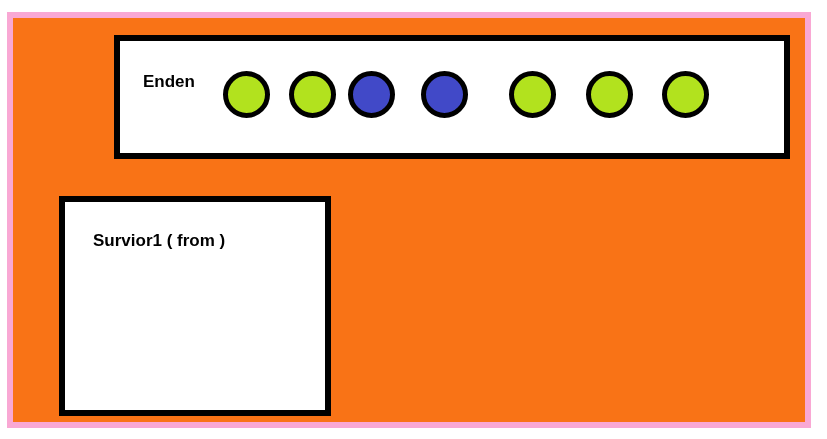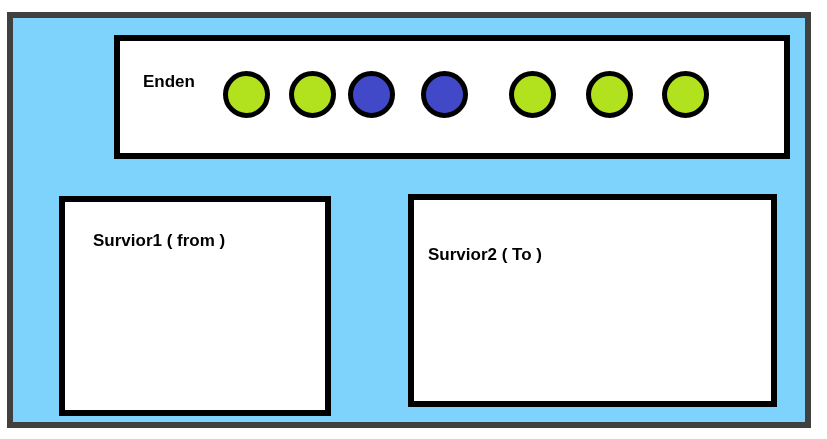--- a/index.html
+++ b/index.html
@@ -14,23 +14,23 @@
     background: #ffffff;
     font-family: "Liberation Sans", sans-serif;
     overflow: hidden;
   }
   .frame {
     position: absolute;
     left: 7px;
     top: 12px;
     width: 804px;
     height: 416px;
-    border: 6px solid #404040;
+    border: 6px solid #f9a8d4;
     box-sizing: border-box;
-    background: #7dd3fc;
+    background: #f97316;
   }
   .enden-box {
     position: absolute;
     left: 101px;
     top: 17px;
     width: 676px;
     height: 124px;
     border: 6px solid #000000;
     box-sizing: border-box;
     background: #ffffff;
@@ -96,18 +96,15 @@
       <div class="circle c4" style="background-color: rgb(65, 73, 200);"></div>
       <div class="circle c5" style="background-color: rgb(178, 226, 30);"></div>
       <div class="circle c6" style="background-color: rgb(178, 226, 30);"></div>
       <div class="circle c7" style="background-color: rgb(178, 226, 30);"></div>
     </div>
 
     <div class="survior-box survior1-box">
       <span class="label survior1-label">Survior1 ( from )</span>
     </div>
 
-    <div class="survior-box survior2-box">
-      <span class="label survior2-label">Survior2 ( To )</span>
-    </div>
 
   </div>
 </div>
 
 </body></html>

